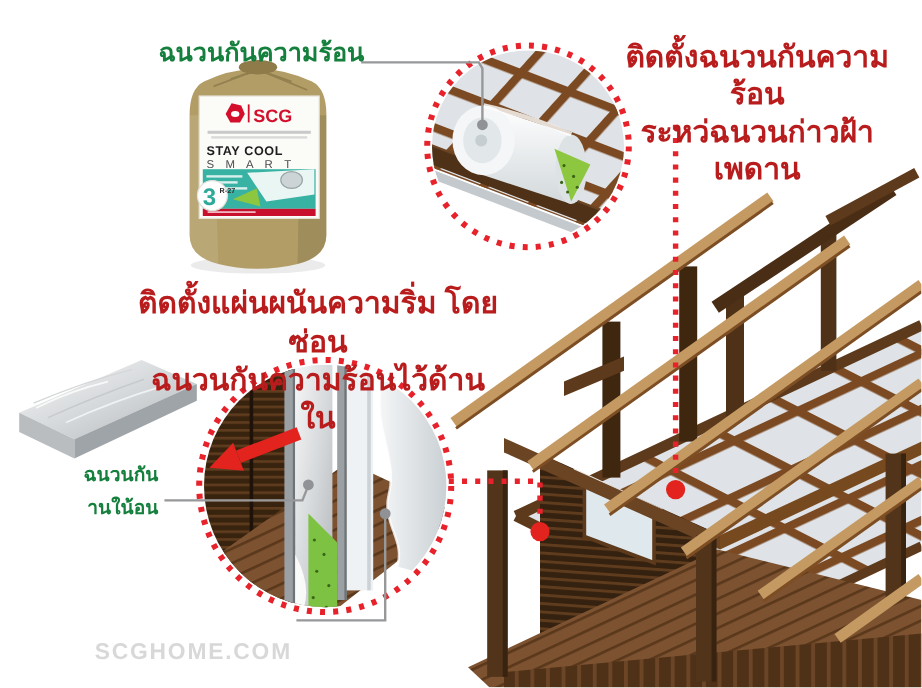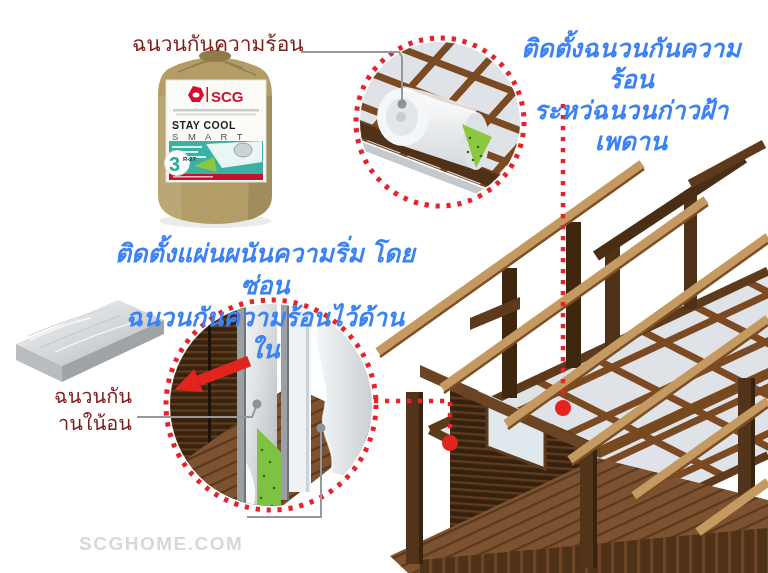--- a/index.html
+++ b/index.html
@@ -1,20 +1,20 @@
 <!DOCTYPE html>
 <html><head>
 <meta charset="utf-8">
 <style>
   html,body{margin:0;padding:0;background:#fff;}
   .stage{position:relative;width:768px;height:573px;background:#ffffff;overflow:hidden;
          font-family:"Liberation Sans",sans-serif;}
   .stage svg{position:absolute;left:0;top:0;}
-  .lbl{position:absolute;color:#7f1d1d;}
-  .red-head{position:absolute;color:#3b82f6;font-weight:bold;text-align:center;font-style:italic;}
+  .lbl{position:absolute;color:#15803d;font-weight:bold;}
+  .red-head{position:absolute;color:#b91c1c;font-weight:bold;text-align:center;}
   .wm{position:absolute;color:#d8d8d8;font-weight:bold;letter-spacing:1.5px;margin-left:48px;}
 </style>
 </head>
 <body>
 
 <div class="stage">
 
 <svg width="768" height="573" viewBox="0 0 768 573">
   <defs>
     <clipPath id="circTop">
@@ -264,21 +264,21 @@
 <div class="red-head" style="left:500px;top:33px;width:262px;font-size:25px;line-height:31px;">
   <div>ติดตั้งฉนวนกันความร้อน</div>
   <div>ระหว่ฉนวนก่าวฝ้าเพดาน</div>
 </div>
 
 <div class="red-head" style="left:112px;top:237px;width:306px;font-size:25px;line-height:32px;">
   <div>ติดตั้งแผ่นผนันความริ่ม โดยซ่อน</div>
   <div>ฉนวนกันความร้อนไว้ด้านใน</div>
 </div>
 
-<div class="lbl" style="left:0;top:383px;width:132px;text-align:right;font-size:20px;line-height:27px;">
+<div class="lbl" style="left:0;top:383px;width:132px;text-align:right;font-size:16px;line-height:27px;">
   <div>ฉนวนกัน</div>
   <div>านใน้อน</div>
 </div>
 
 
 <div class="wm" style="left:31px;top:533px;font-size:19px;">SCGHOME.COM</div>
 
 </div>
 
 </body></html>

